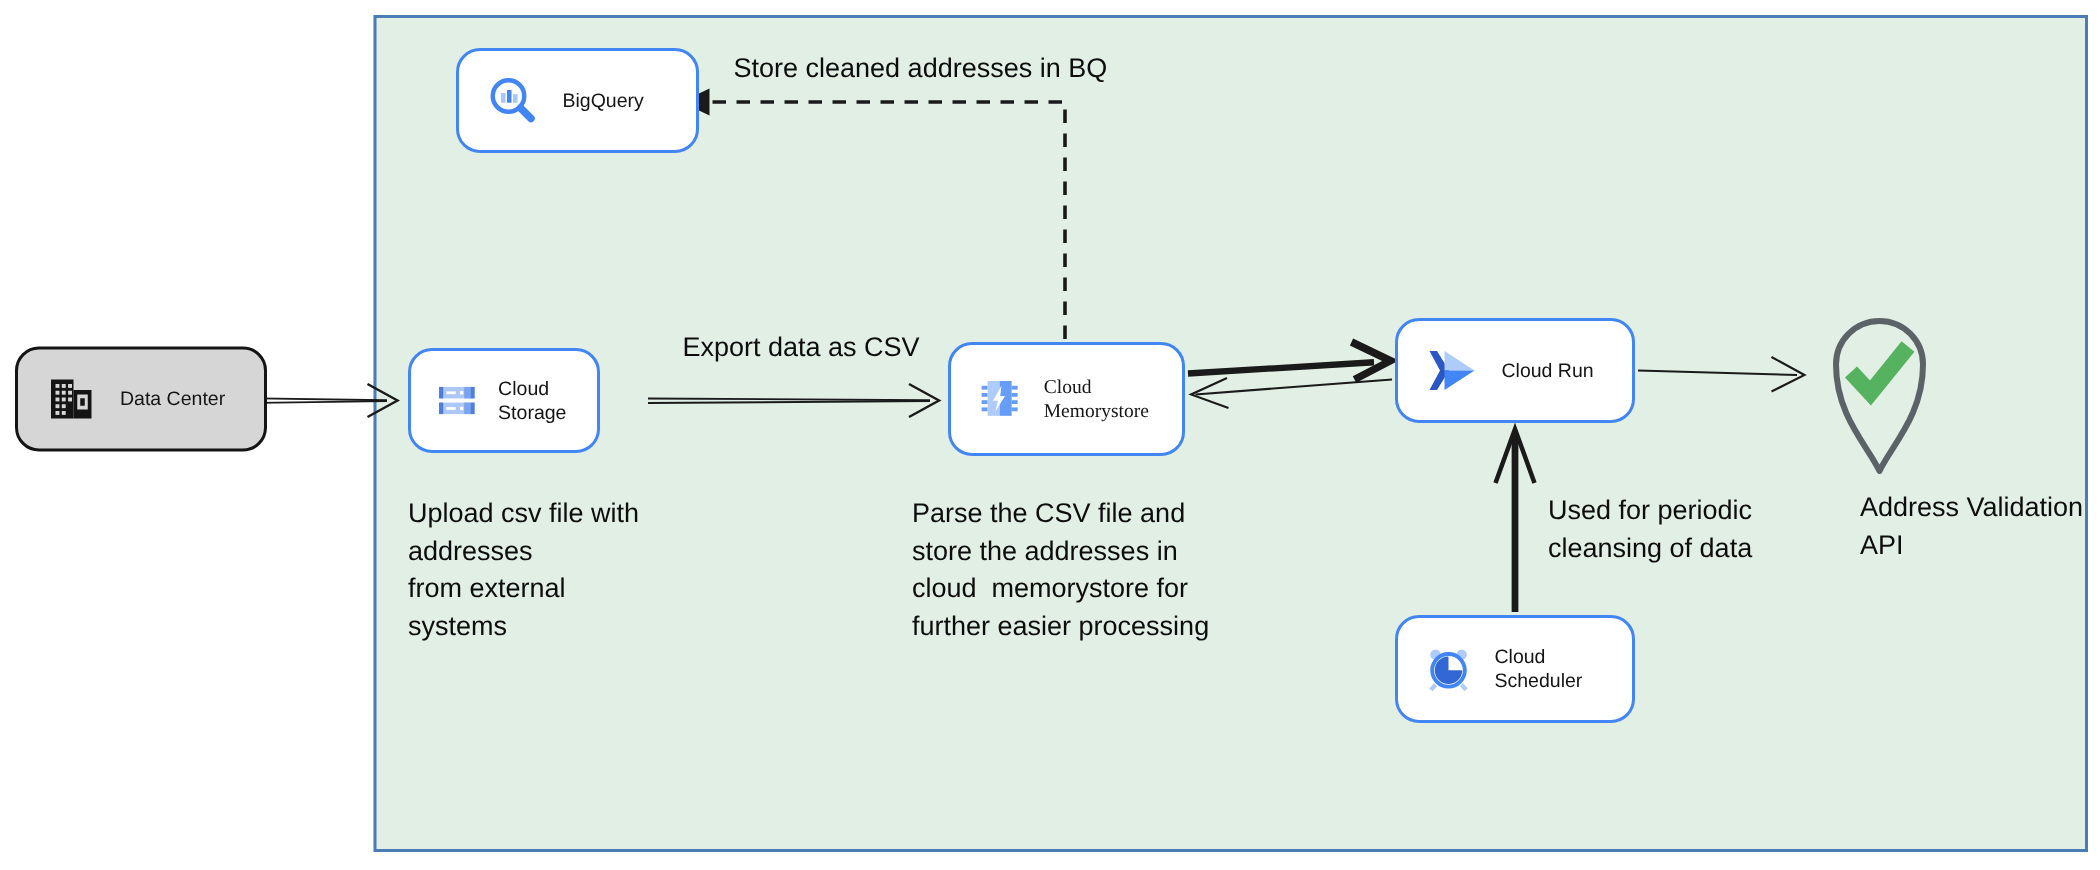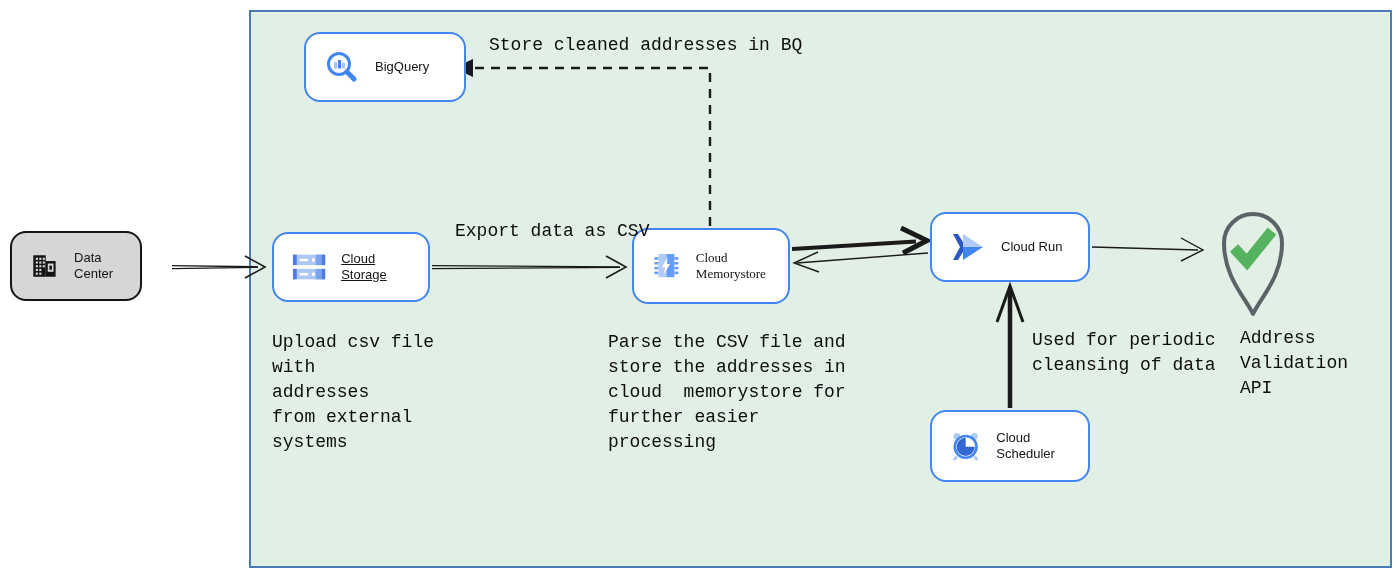--- a/index.html
+++ b/index.html
@@ -11,32 +11,31 @@
     position:absolute;left:249px;top:10px;width:1143px;height:558px;
     background:#e2efe5;border:2px solid #4a7db6;box-sizing:border-box;
   }
   .node{
     position:absolute;display:flex;align-items:center;gap:15px;
     background:#ffffff;border:2px solid #4285f4;border-radius:16px;
     padding:0 8px 0 18px;box-sizing:border-box;font-size:13px;color:#141414;
   }
   .node .lbl{line-height:1.25;}
   .node-datacenter{
-    left:10px;top:231px;width:132px;height:70px;
+    left:10px;top:231px;width:168px;height:70px;
     background:#d6d6d6;border:2px solid #141414;gap:16px;
   }
   .node-bigquery{left:304px;top:32px;width:162px;height:70px;}
-  .node-storage{left:272px;top:232px;width:158px;height:70px;text-decoration:underline;}
+  .node-storage{left:272px;top:232px;width:128px;height:70px;}
   .node-memorystore{left:632px;top:228px;width:158px;height:76px;font-family:Liberation Serif, serif;}
   .node-run{left:930px;top:212px;width:160px;height:70px;}
   .node-scheduler{left:930px;top:410px;width:160px;height:72px;}
   .note{
     position:absolute;font-size:18px;line-height:25px;color:#0d0d0d;
     white-space:pre-wrap;
-    font-family:Liberation Mono, monospace;
   }
   .note-storebq{left:489px;top:33px;}
   .note-export{left:455px;top:219px;}
   .note-upload{left:272px;top:330px;width:210px;}
   .note-parse{left:608px;top:330px;width:250px;}
   .note-periodic{left:1032px;top:328px;width:190px;}
   .note-pin{left:1240px;top:326px;width:160px;}
   svg.overlay{position:absolute;left:0;top:0;pointer-events:none;}
   .pin-wrap{position:absolute;left:1220px;top:206px;width:66px;height:112px;}
 </style>

